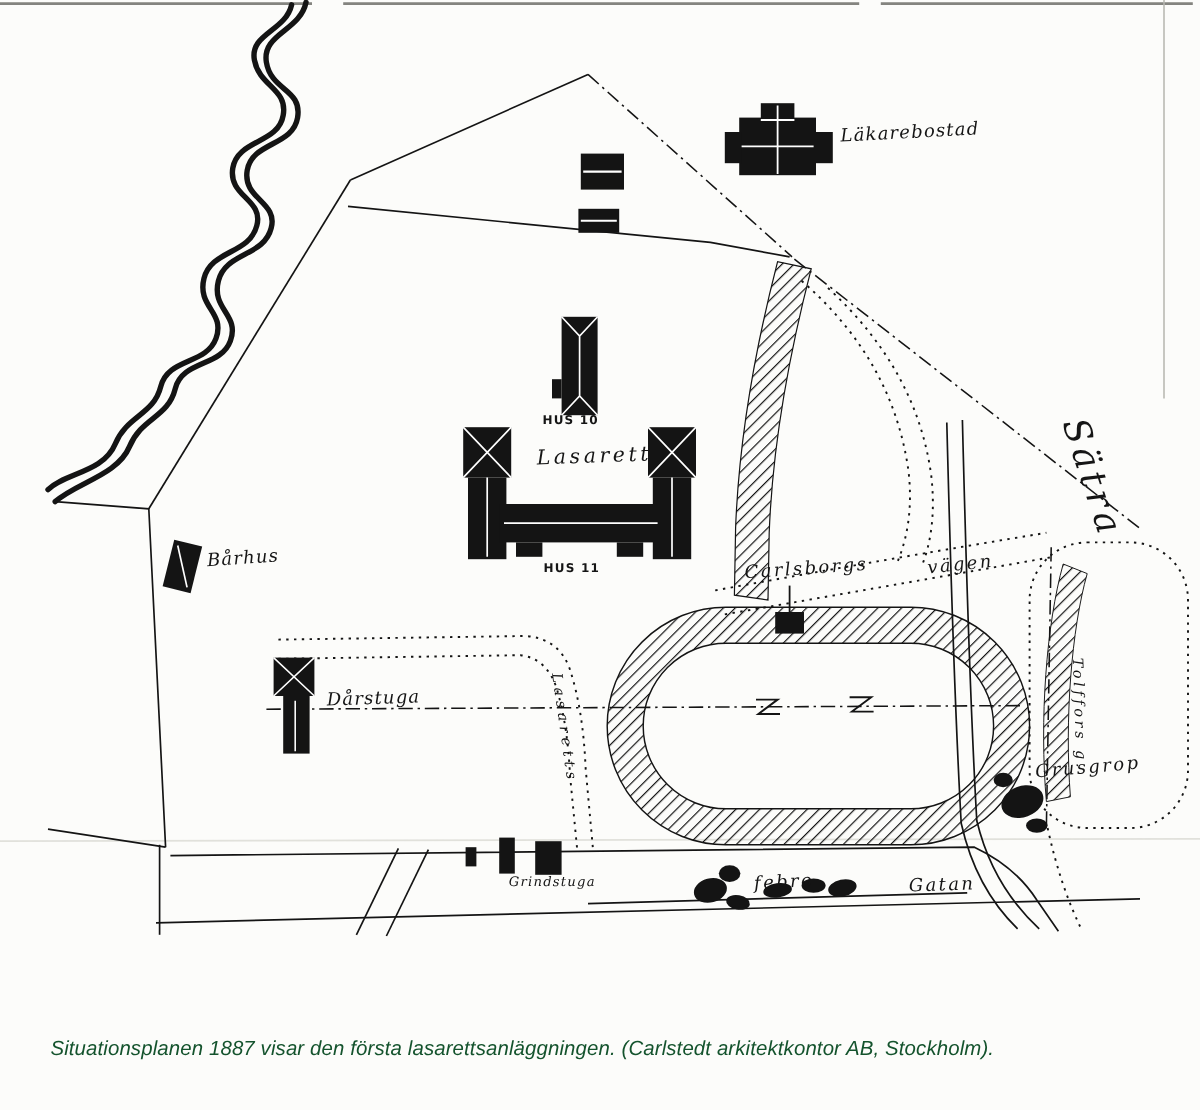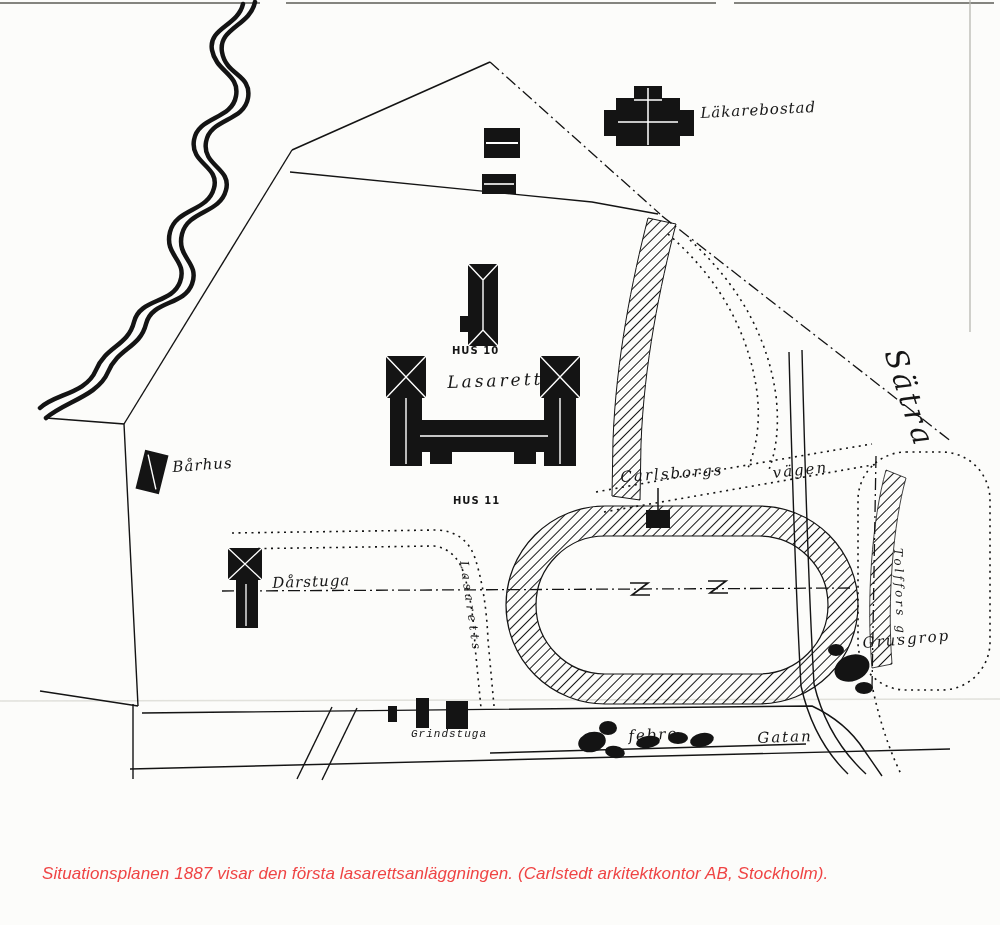--- a/index.html
+++ b/index.html
@@ -29,21 +29,21 @@
     letter-spacing:1px;
     font-weight:bold;
   }
   .lbl.big-script{font-size:30px;letter-spacing:4px;}
   .caption{
     position:absolute;
     left:42px;top:864px;
     font-family:"Liberation Sans", sans-serif;
     font-style:italic;
     font-size:17px;
-    color:#ef4444;
+    color:#14532d;
     letter-spacing:0.1px;
   }
 </style>
 </head>
 <body>
 
 <div class="page">
 
   <svg class="drawing" width="1000" height="925" viewBox="0 0 1000 925">
     <defs>
@@ -179,39 +179,39 @@
       <ellipse cx="864" cy="688" rx="9" ry="6"></ellipse>
     </g>
   </svg>
 
   <div class="lbl hand" style="left:700px;top:106px;font-size:15px;transform:rotate(-3deg);letter-spacing:1px;">Läkarebostad</div>
 
   <div class="lbl print" style="left:452px;top:346px;">HUS 10</div>
 
   <div class="lbl hand" style="left:447px;top:374px;font-size:17px;letter-spacing:3px;transform:rotate(-2deg);">Lasarett</div>
 
-  <div class="lbl print" style="left:453px;top:470px;margin-top:26px;">HUS 11</div>
+  <div class="lbl print" style="left:453px;top:470px;">HUS 11</div>
 
   <div class="lbl hand" style="left:172px;top:460px;font-size:15px;transform:rotate(-4deg);letter-spacing:1px;">Bårhus</div>
 
   <div class="lbl hand big-script" style="left:908px;top:345px;transform:rotate(72deg);">Sätra</div>
 
   <div class="lbl hand" style="left:620px;top:470px;font-size:15px;transform:rotate(-4deg);letter-spacing:2px;">Carlsborgs</div>
 
   <div class="lbl hand" style="left:772px;top:466px;font-size:15px;transform:rotate(-6deg);letter-spacing:2px;">vägen</div>
 
   <div class="lbl hand" style="left:272px;top:576px;font-size:15px;transform:rotate(-2deg);letter-spacing:1px;">Dårstuga</div>
 
   <div class="lbl hand" style="left:470px;top:560px;font-size:12px;letter-spacing:4px;transform:rotate(82deg);">Lasaretts</div>
 
   <div class="lbl hand" style="left:904px;top:548px;font-size:12px;letter-spacing:3px;transform:rotate(88deg);">Tolffors g.</div>
 
   <div class="lbl hand" style="left:862px;top:636px;font-size:15px;transform:rotate(-5deg);letter-spacing:2px;">Grusgrop</div>
 
-  <div class="lbl hand" style="left:411px;top:729px;font-size:11px;letter-spacing:1px;font-family:Liberation Mono, monospace;">Grindstuga</div>
+  <div class="lbl hand" style="left:424px;top:729px;font-size:11px;letter-spacing:1px;">Grindstuga</div>
 
   <div class="lbl hand" style="left:628px;top:729px;font-size:15px;transform:rotate(-3deg);letter-spacing:2px;">febro</div>
 
   <div class="lbl hand" style="left:757px;top:731px;font-size:15px;transform:rotate(-2deg);letter-spacing:2px;">Gatan</div>
 
   <div class="caption">Situationsplanen 1887 visar den första lasarettsanläggningen. (Carlstedt arkitektkontor AB, Stockholm).</div>
 
 </div>
 
 </body></html>

